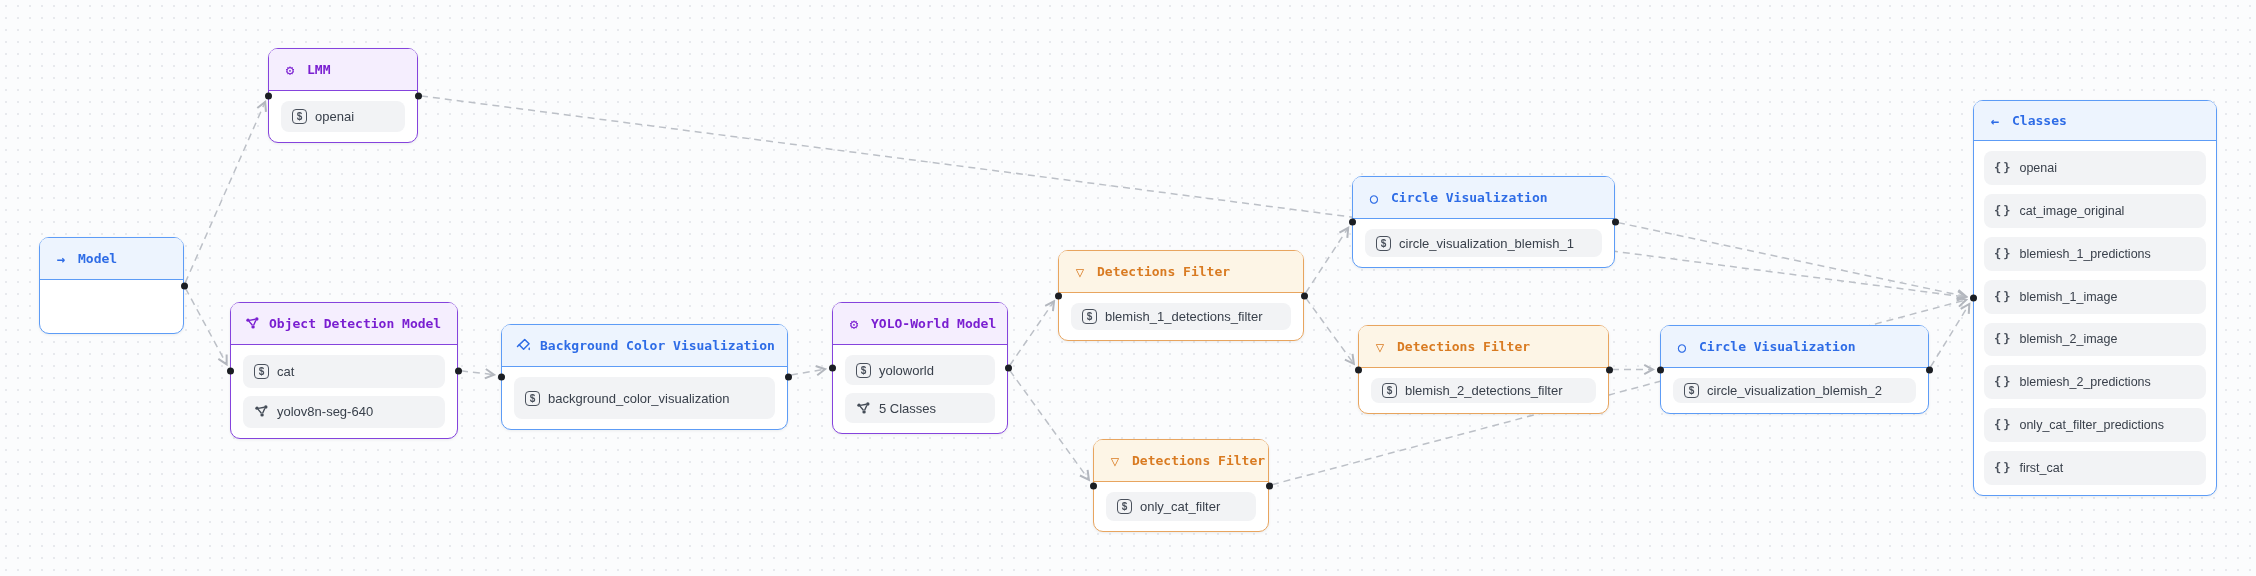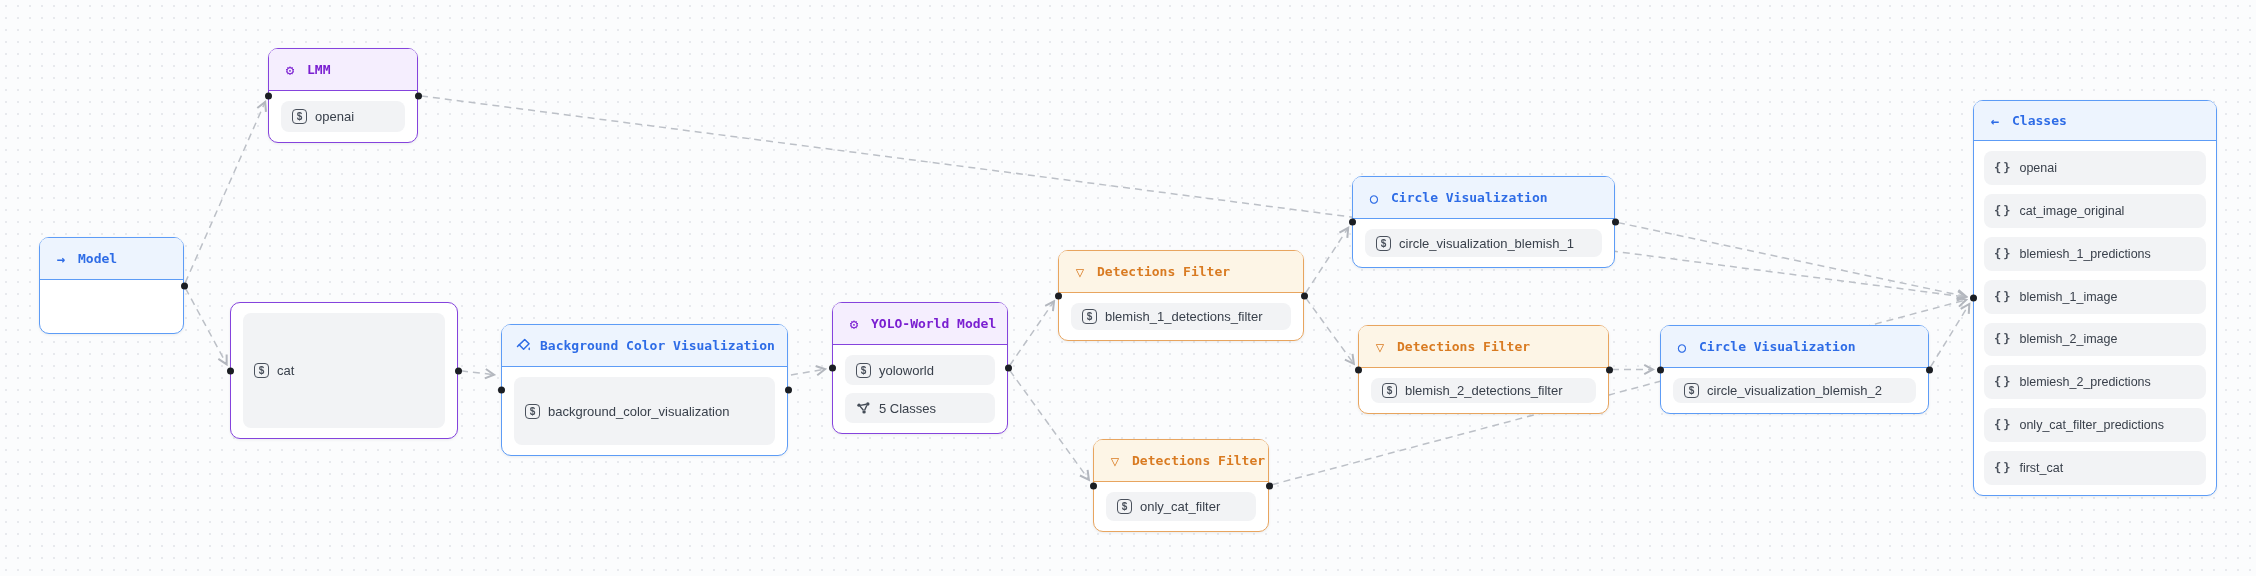--- a/index.html
+++ b/index.html
@@ -128,31 +128,57 @@
       <div class="item">
         <span class="item-icon icon-box">$</span>
         <span>openai</span>
       </div>
     </div>
     <span class="port port-l"></span>
     <span class="port port-r"></span>
   </div>
 
   <div class="node purple" style="left:230px;top:302px;width:228px;height:137px;">
+    <div class="node-header">
+      <span class="h-icon">
+          <svg width="15" height="15" viewBox="0 0 16 16">
+            <g stroke="currentColor" stroke-width="1.5" fill="none">
+              <path d="M4.6 4.7 L11.2 3.4 M4.2 5.5 L7.9 9.9 M11.6 4.6 L9.2 9.8"></path>
+            </g>
+            <circle cx="3.2" cy="4.4" r="1.8" fill="currentColor"></circle>
+            <circle cx="12.6" cy="3.2" r="1.8" fill="currentColor"></circle>
+            <circle cx="8.6" cy="11.6" r="1.8" fill="currentColor"></circle>
+          </svg>
+        </span>
+      <span>Object Detection Model</span>
+    </div>
     <div class="node-body">
       <div class="item">
         <span class="item-icon icon-box">$</span>
         <span>cat</span>
       </div>
-    </div>
-    <span class="port port-l"></span>
-    <span class="port port-r"></span>
-  </div>
-
-  <div class="node blue" style="left:501px;top:324px;width:287px;height:132px;">
+      <div class="item">
+        <span class="item-icon">
+            <svg width="15" height="15" viewBox="0 0 16 16">
+              <g stroke="currentColor" stroke-width="1.5" fill="none">
+                <path d="M4.6 4.7 L11.2 3.4 M4.2 5.5 L7.9 9.9 M11.6 4.6 L9.2 9.8"></path>
+              </g>
+              <circle cx="3.2" cy="4.4" r="1.8" fill="currentColor"></circle>
+              <circle cx="12.6" cy="3.2" r="1.8" fill="currentColor"></circle>
+              <circle cx="8.6" cy="11.6" r="1.8" fill="currentColor"></circle>
+            </svg>
+          </span>
+        <span>yolov8n-seg-640</span>
+      </div>
+    </div>
+    <span class="port port-l"></span>
+    <span class="port port-r"></span>
+  </div>
+
+  <div class="node blue" style="left:501px;top:324px;width:287px;height:106px;">
     <div class="node-header">
       <span class="h-icon">
           <svg width="15" height="15" viewBox="0 0 16 16">
             <path d="M9.3 1.6 L13.9 6.2 L8.1 12 L3.4 7.3 Z" fill="none" stroke="currentColor" stroke-width="1.6" stroke-linejoin="round"></path>
             <path d="M3.4 7.3 L1.6 9.1" stroke="currentColor" stroke-width="1.6" stroke-linecap="round"></path>
             <path d="M14.1 9.7 c1.2 1.8 1.2 2.9 0 3.4 c-1.2 -0.5 -1.2 -1.6 0 -3.4 Z" fill="currentColor"></path>
           </svg>
         </span>
       <span>Background Color Visualization</span>
     </div>

